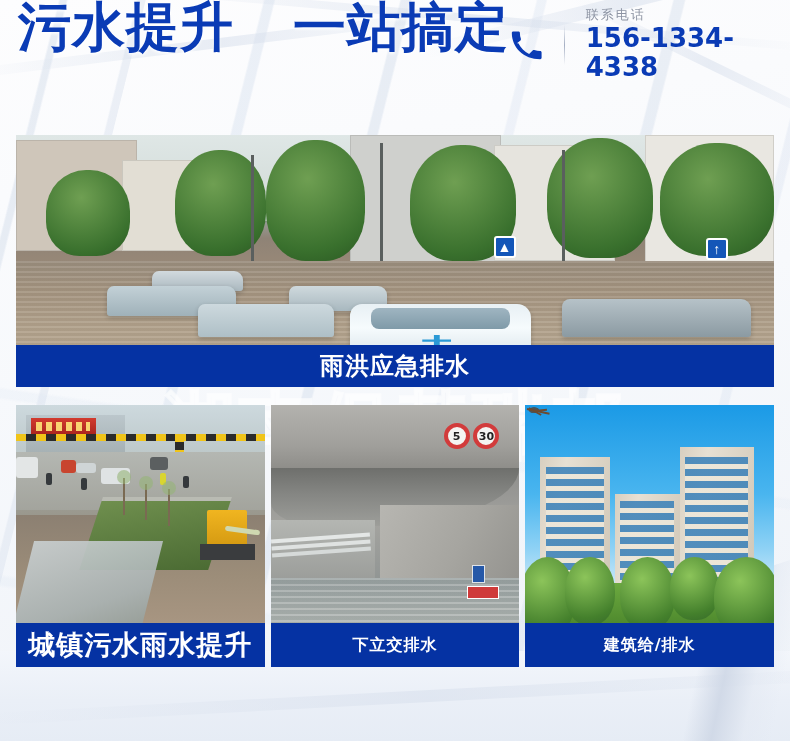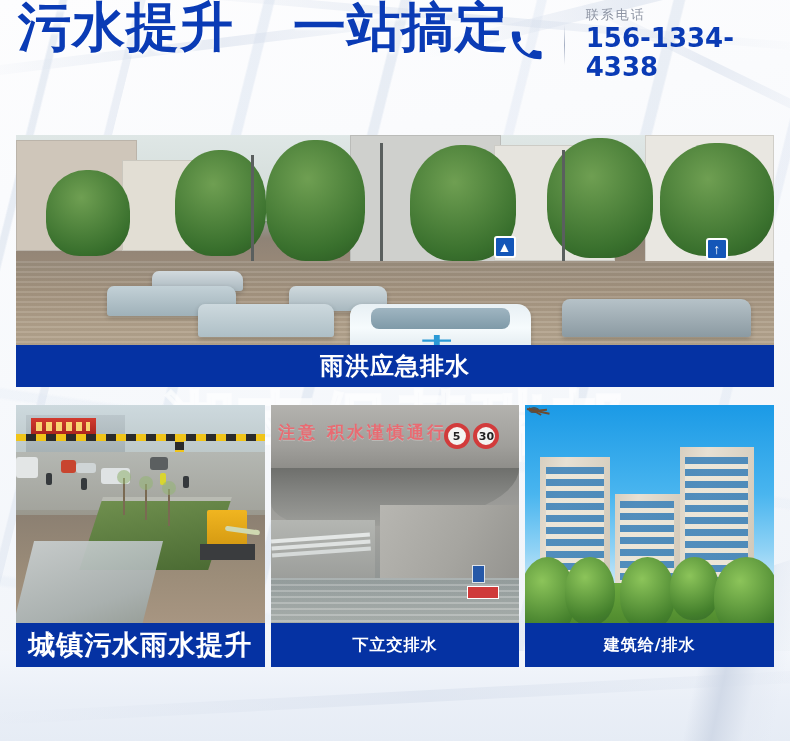--- a/index.html
+++ b/index.html
@@ -556,21 +556,20 @@
         <div class="pump"></div>
         <div class="pump-base"></div>
         <div class="hose"></div>
       </div>
       <div class="caption">城镇污水雨水提升</div>
     </div>
 
     <div class="card">
       <div class="photo ph-underpass">
         <div class="deck"></div>
-        <div class="deck-text">注意 积水谨慎通行</div>
         <div class="limit l1">5</div>
         <div class="limit l2">30</div>
         <div class="soffit"></div>
         <div class="wall"></div>
         <div class="wall-left"></div>
         <div class="rail"></div>
         <div class="uwater"></div>
         <div class="blue-plate"></div>
         <div class="warn-board"></div>
       </div>

